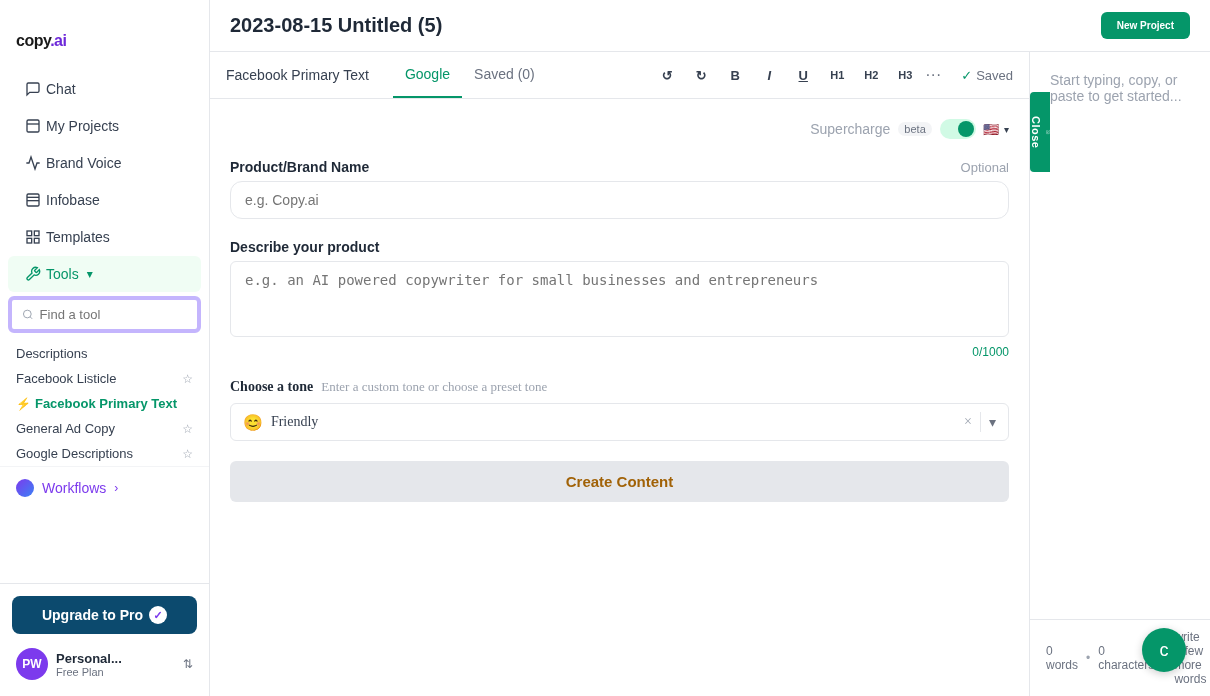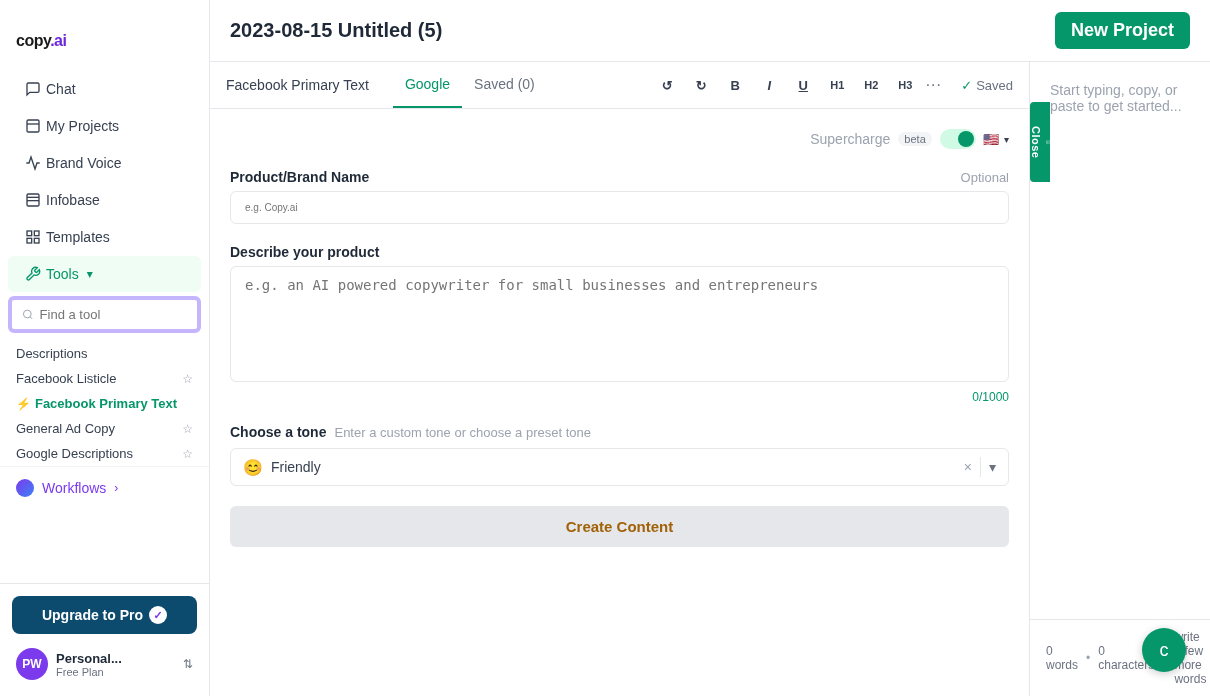--- a/index.html
+++ b/index.html
@@ -35,21 +35,21 @@
     .user-name { font-size: 13px; font-weight: 600; color: #1f2937; }
     .user-plan { font-size: 11px; color: #6b7280; }
     .chevron-ud { color: #6b7280; font-size: 12px; }
 
     
     .main { flex: 1; display: flex; flex-direction: column; overflow: hidden; }
 
     
     .topbar { display: flex; align-items: center; justify-content: space-between; padding: 12px 20px; background: #fff; border-bottom: 1px solid #e5e7eb; }
     .project-title { font-size: 20px; font-weight: 700; color: #1f2937; }
-    .new-project-btn { padding: 8px 16px; background: #059669; color: #fff; border: none; border-radius: 6px; font-size: 18px; font-weight: 600; cursor: pointer; }
+    .new-project-btn { padding: 8px 16px; background: #059669; color: #fff; border: none; border-radius: 6px; font-size: 10px; font-weight: 600; cursor: pointer; }
 
     
     .content-area { flex: 1; display: flex; overflow: hidden; }
 
     
     .left-panel { width: 820px; min-width: 820px; display: flex; flex-direction: column; border-right: 1px solid #e5e7eb; background: #fff; }
 
     
     .tabs-bar { display: flex; align-items: center; padding: 0 16px; border-bottom: 1px solid #e5e7eb; background: #fff; }
     .tab-title { font-size: 14px; font-weight: 500; color: #374151; padding: 14px 0; margin-right: 24px; }
@@ -68,25 +68,25 @@
     .beta-badge { background: #f3f4f6; color: #6b7280; font-size: 11px; padding: 1px 6px; border-radius: 10px; }
     .toggle-switch { width: 36px; height: 20px; background: #d1fae5; border-radius: 10px; position: relative; cursor: pointer; }
     .toggle-thumb { width: 16px; height: 16px; background: #059669; border-radius: 50%; position: absolute; top: 2px; right: 2px; }
     .flag-selector { display: flex; align-items: center; gap: 4px; cursor: pointer; font-size: 13px; color: #374151; }
 
     .close-sidebar { position: absolute; right: 0; top: 50%; transform: translateY(-50%); background: #059669; color: #fff; width: 20px; height: 80px; border-radius: 4px 0 0 4px; display: flex; flex-direction: column; align-items: center; justify-content: center; cursor: pointer; font-size: 10px; writing-mode: vertical-rl; gap: 4px; font-weight: 500; }
 
     .form-group { margin-bottom: 20px; }
     .form-label { font-size: 14px; font-weight: 600; color: #1f2937; margin-bottom: 6px; display: flex; align-items: center; justify-content: space-between; }
     .optional-label { font-size: 13px; color: #9ca3af; font-weight: 400; }
-    .form-input { width: 100%; padding: 10px 14px; border: 1px solid #e5e7eb; border-radius: 6px; font-size: 10px; color: #9ca3af; outline: none; }
-    .form-textarea { width: 100%; padding: 10px 14px; border: 1px solid #e5e7eb; border-radius: 6px; font-size: 14px; color: #0f172a; outline: none; resize: none; height: 116px; }
+    .form-input { width: 100%; padding: 10px 14px; border: 1px solid #e5e7eb; border-radius: 12px; font-size: 14px; color: #9ca3af; outline: none; }
+    .form-textarea { width: 100%; padding: 10px 14px; border: 1px solid #e5e7eb; border-radius: 6px; font-size: 14px; color: #0f172a; outline: none; resize: none; height: 76px; }
     .char-count { text-align: right; font-size: 12px; color: #059669; margin-top: 4px; }
 
-    .tone-section { margin-bottom: 20px; }
+    .tone-section { margin-bottom: 20px; font-family: Liberation Serif, serif; }
     .tone-label-row { display: flex; align-items: center; gap: 8px; margin-bottom: 8px; }
     .tone-main-label { font-size: 14px; font-weight: 600; color: #1f2937; }
     .tone-hint { font-size: 13px; color: #9ca3af; }
     .tone-selector { display: flex; align-items: center; border: 1px solid #e5e7eb; border-radius: 6px; padding: 8px 12px; background: #fff; }
     .tone-emoji { margin-right: 8px; font-size: 16px; }
     .tone-value { flex: 1; font-size: 14px; color: #374151; }
     .tone-clear { color: #9ca3af; cursor: pointer; margin-right: 8px; font-size: 14px; }
     .tone-chevron { color: #6b7280; font-size: 14px; cursor: pointer; }
 
     .create-content-btn { width: 100%; padding: 12px; background: #e5e7eb; color: #a16207; border: none; border-radius: 6px; font-size: 15px; font-weight: 600; cursor: not-allowed; }

